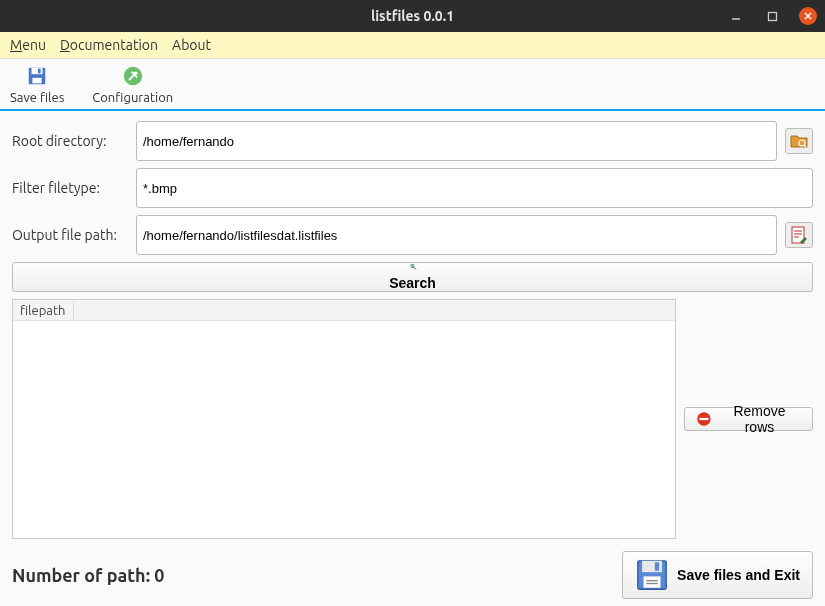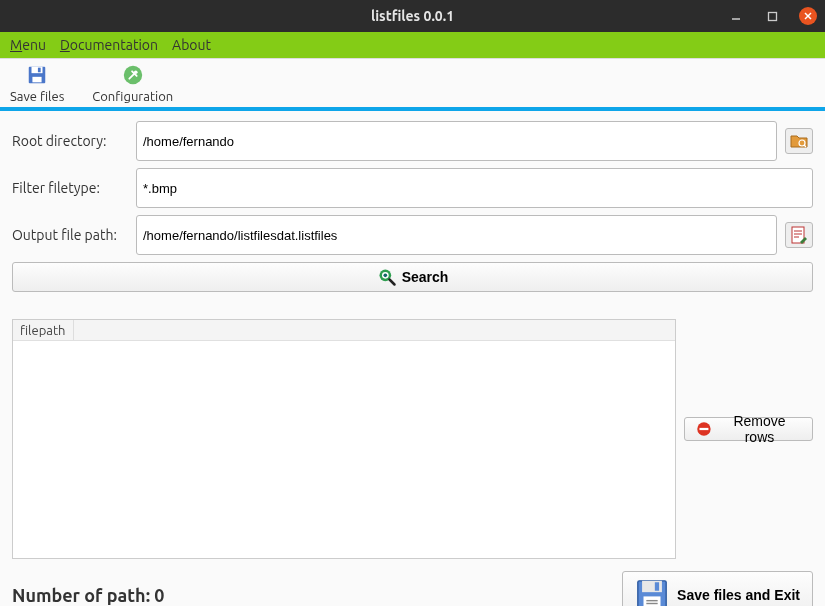--- a/index.html
+++ b/index.html
@@ -33,38 +33,38 @@
 .tb-btn {
   width: 18px; height: 18px;
   display: flex; align-items: center; justify-content: center;
   color: #ccc; cursor: pointer;
   border-radius: 50%;
   font-size: 13px;
   font-weight: bold;
 }
 .tb-close { background: #e95420; color: #fff; }
 .menubar {
-  background: #84cc16;
+  background: #fef9c3;
   border-bottom: 1px solid #ddd;
   height: 27px;
   display: flex;
   align-items: center;
   padding: 0 10px;
   gap: 14px;
 }
 .menubar-item { cursor: pointer; font-size: 14px; }
 .underline-first::first-letter { text-decoration: underline; }
 .toolbar {
   background: #fafafa;
   height: 52px;
   display: flex;
   align-items: center;
   padding: 2px 10px;
   gap: 28px;
-  border-bottom: 4px solid #0ea5e9;
+  border-bottom: 2px solid #0ea5e9;
 }
 .toolbar-item {
   display: flex; flex-direction: column; align-items: center;
   cursor: pointer; gap: 2px; font-size: 13px;
 }
 .tb-icon {
   width: 24px; height: 24px; display: flex; align-items: center; justify-content: center;
 }
 .form-area {
   padding: 10px 12px 0 12px;
@@ -95,35 +95,35 @@
   height: 30px;
   border: 1px solid #bbb;
   border-radius: 3px;
   background: linear-gradient(#fdfdfd,#eee);
   display: flex; align-items: center; justify-content: center;
   gap: 5px;
   cursor: pointer;
   font-weight: bold;
   font-size: 14px;
   margin-bottom: 7px;
+  flex-direction: column;
 }
 .middle {
   display: flex;
   padding: 0 12px;
   gap: 8px;
   align-items: center;
 }
 .grid-box {
   width: 668px;
   height: 240px;
   border: 1px solid #ccc;
   background: #fff;
   display: flex;
   flex-direction: column;
-  margin-top: 20px;
 }
 .grid-header {
   display: flex;
   background: #f4f4f4;
   border-bottom: 1px solid #e0e0e0;
 }
 .grid-header-cell {
   padding: 3px 7px;
   border-right: 1px solid #ddd;
   font-size: 13px;

